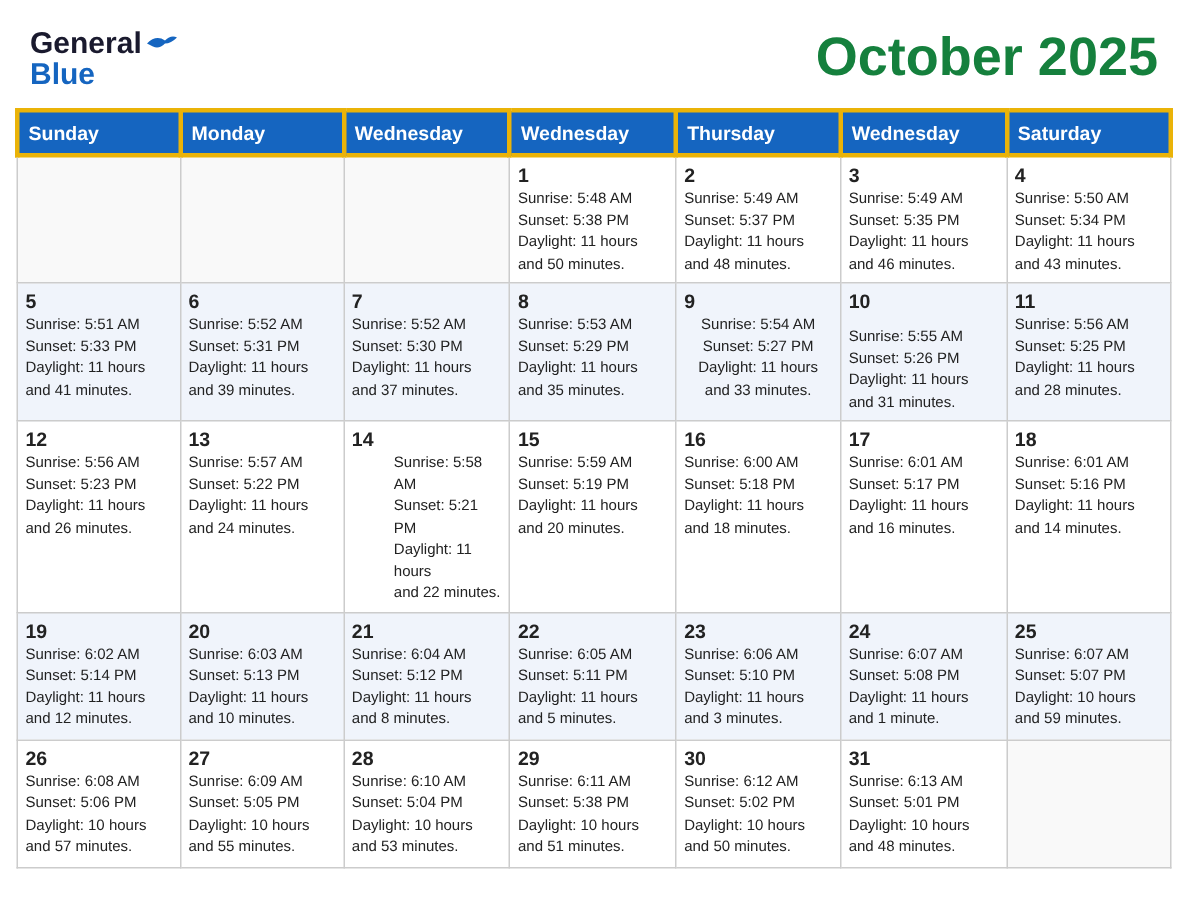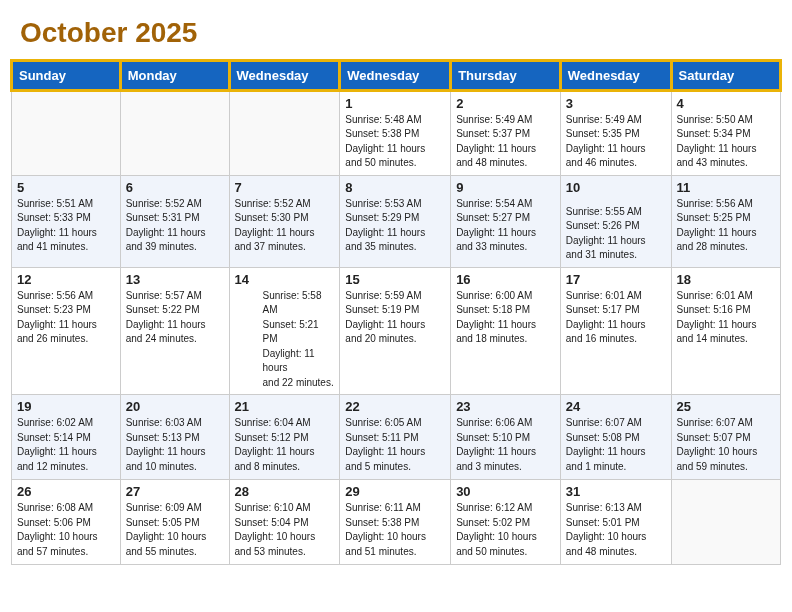--- a/index.html
+++ b/index.html
@@ -18,23 +18,23 @@
     }
     .logo {
       display: flex;
       flex-direction: column;
       align-items: flex-start;
     }
     .title-block {
       text-align: right;
     }
     .month-title {
-      font-size: 28px;
+      font-size: 36px;
       font-weight: bold;
-      color: #a16207;
+      color: #15803d;
       line-height: 1.1;
     }
     .location {
       font-size: 14px;
       color: #333;
     }
     .calendar {
       width: 100%;
       border-collapse: collapse;
       margin-top: 6px;
@@ -72,20 +72,29 @@
       color: #222;
     }
     .row-alt td {
       background: #f0f4fb;
     }
   </style>
 </head>
 <body>
 
 <div class="header">
+  <div class="logo">
+    <div style="display:flex;align-items:center;">
+      <span style="font-size:20px;font-weight:bold;color:#1a1a2e;">General</span>
+      <svg width="22" height="16" viewBox="0 0 22 16" style="margin-left:2px;margin-top:-2px;">
+        <path d="M2,8 Q8,2 14,6 Q18,2 22,4 Q18,8 14,8 Q10,12 6,10 Z" fill="#1565c0"></path>
+      </svg>
+    </div>
+    <span style="font-size:20px;font-weight:bold;color:#1565c0;margin-top:-2px;">Blue</span>
+  </div>
   <div class="title-block">
     <div class="month-title">October 2025</div>
   </div>
 </div>
 
 <table class="calendar">
   <thead>
     <tr>
     <th>Sunday</th>
         <th>Monday</th>
@@ -154,21 +163,21 @@
         </td>
         <td>
           <div class="day-number">8</div>
           <div class="day-info" style="white-space: pre-line;">Sunrise: 5:53 AM
 Sunset: 5:29 PM
 Daylight: 11 hours
 and 35 minutes.</div>
         </td>
         <td>
           <div class="day-number">9</div>
-          <div class="day-info" style="white-space: pre-line;">Sunrise: 5:54 AM
+          <div class="day-info" style="white-space: pre-line; text-align: center;">Sunrise: 5:54 AM
 Sunset: 5:27 PM
 Daylight: 11 hours
 and 33 minutes.</div>
         </td>
         <td>
           <div class="day-number">10</div>
           <div class="day-info" style="white-space: pre-line; margin-top: 10px;">Sunrise: 5:55 AM
 Sunset: 5:26 PM
 Daylight: 11 hours
 and 31 minutes.</div>

